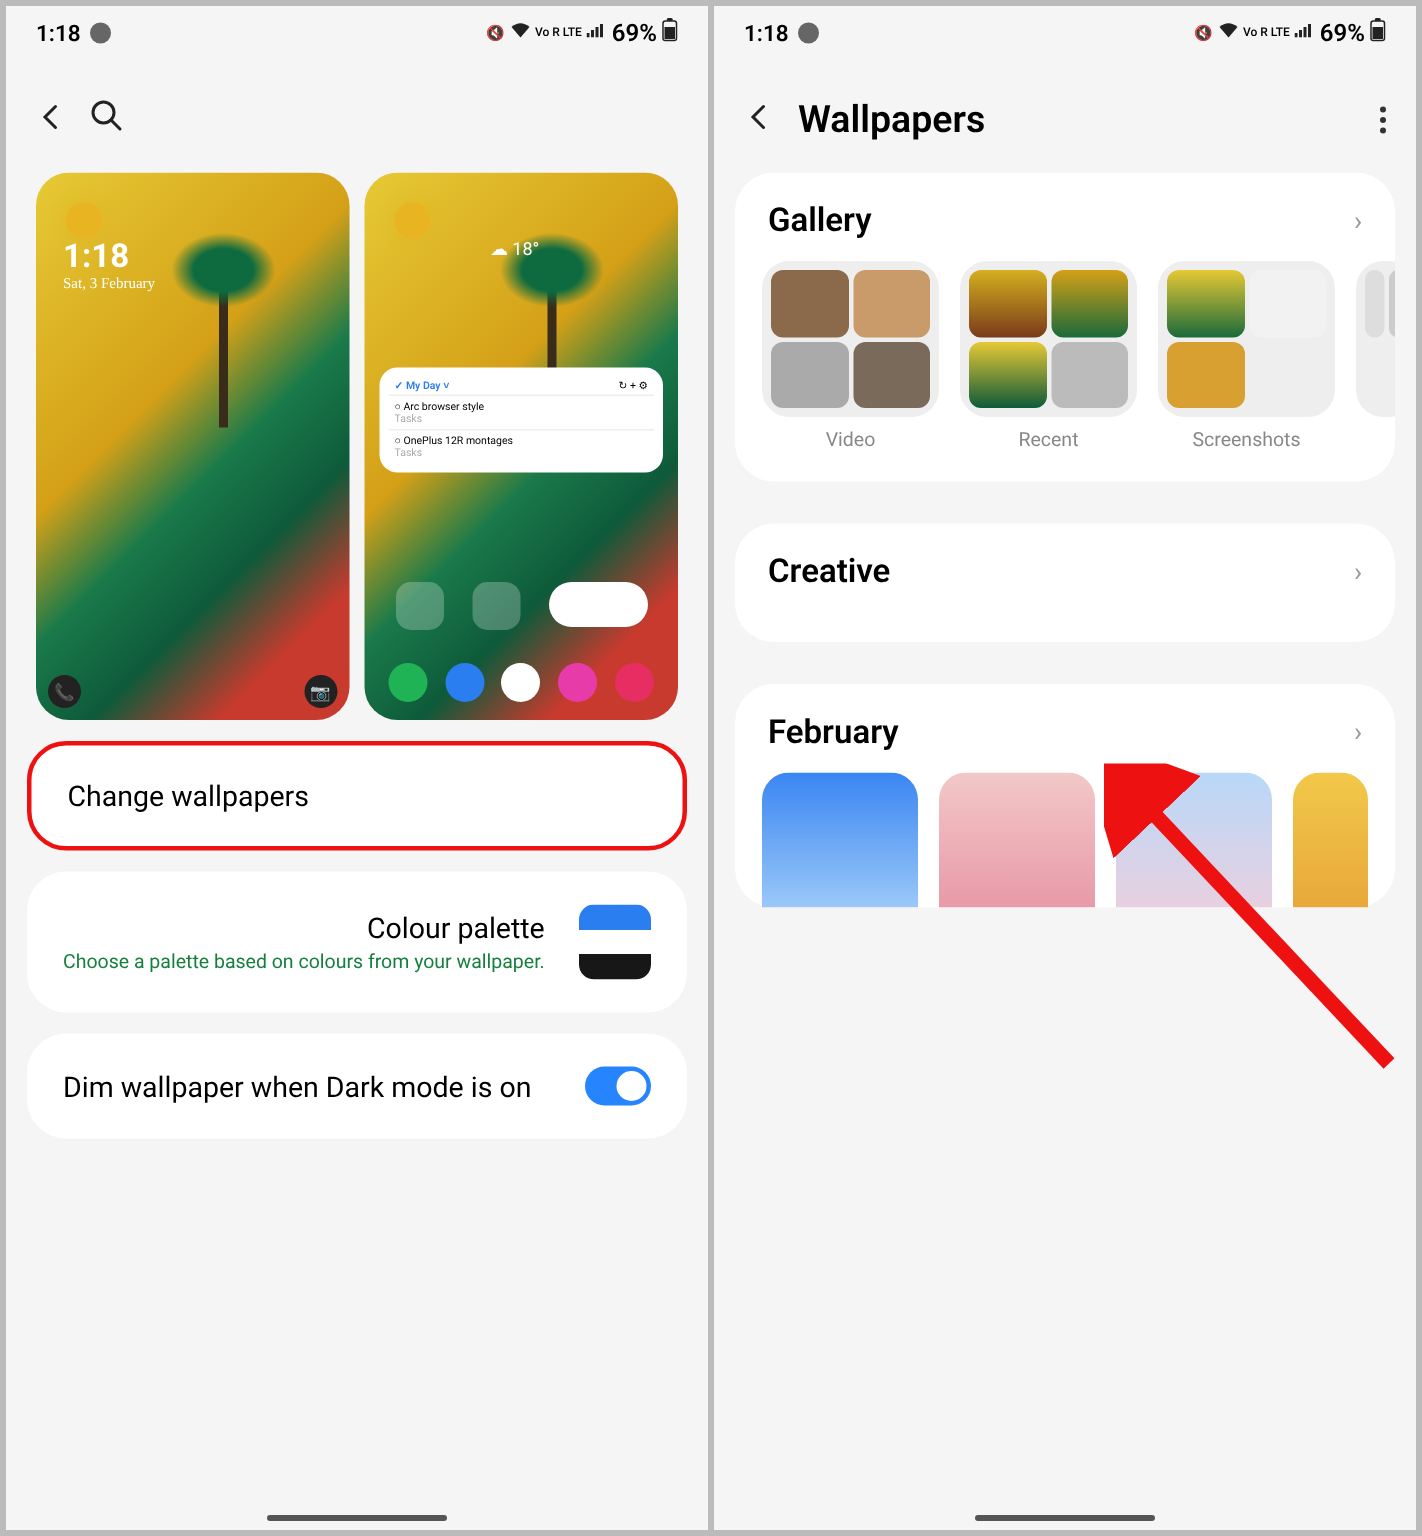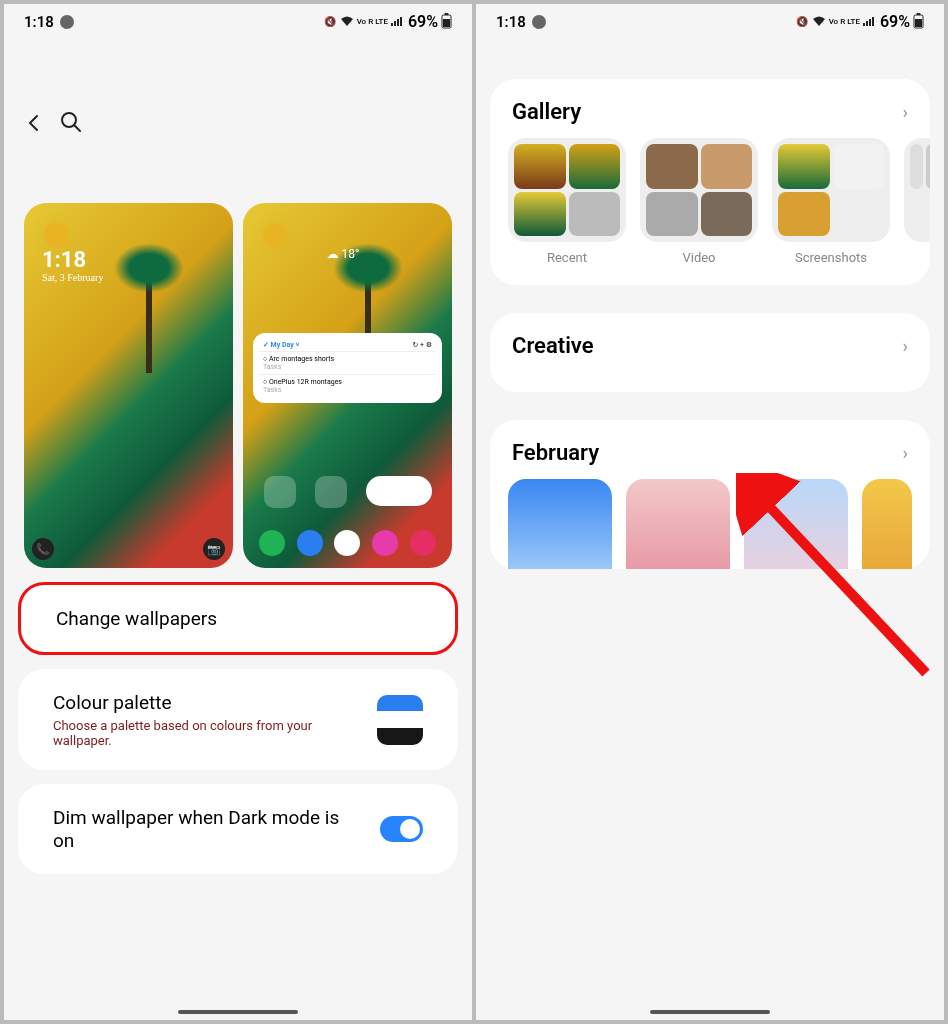--- a/index.html
+++ b/index.html
@@ -13,21 +13,20 @@
   height: 1024px;
 }
 .phone {
   flex: 1;
   background: #f5f5f6;
   border-radius: 0;
   display: flex;
   flex-direction: column;
   overflow: hidden;
   position: relative;
-  gap: 44px;
 }
 .status-bar {
   display: flex;
   justify-content: space-between;
   align-items: center;
   padding: 8px 20px 4px;
   font-size: 15px;
   font-weight: 600;
 }
 .status-left { display:flex; align-items:center; gap:6px; }
@@ -73,26 +72,26 @@
 .dock { position:absolute; bottom:12px; left:14px; right:14px; display:flex; gap:8px; justify-content:space-around; }
 .dock .app { width:26px; height:26px; border-radius:50%; }
 .app-row { position:absolute; bottom:60px; left:14px; right:14px; display:flex; gap:6px; justify-content:space-around; }
 .app-row .folder { width:32px; height:32px; border-radius:10px; background:rgba(255,255,255,0.25); }
 .app-row .gbadge { width:66px; height:30px; border-radius:16px; background:#fff; }
 .corner-badge { position:absolute; bottom:8px; background:#222; color:#fff; width:22px; height:22px; border-radius:50%; font-size:11px; display:flex; align-items:center; justify-content:center; }
 .cb-left { left:8px; }
 .cb-right { right:8px; }
 
 .card {
-  background:#fff; border-radius:26px; padding:22px 35px;
+  background:#fff; border-radius:26px; padding:22px 24px;
 }
 .card.highlight { border:3px solid #e11; }
 .card-title { font-size:19px; font-weight:400; }
-.card-sub { font-size:13px; color:#7f1d1d; margin-top:4px; }
-.card-row { display:flex; align-items:center; justify-content:space-between; gap:20px; }
+.card-sub { font-size:13px; color:#15803d; margin-top:4px; }
+.card-row { display:flex; align-items:center; justify-content:space-between; gap:20px;text-align:right; }
 .swatch {
   width:48px; height:50px; border-radius:10px; overflow:hidden;
   display:flex; flex-direction:column;
 }
 .swatch div { flex:1; }
 .toggle {
   width:44px; height:26px; border-radius:13px; background:#2684ff; position:relative;
 }
 .toggle::after { content:""; position:absolute; width:20px; height:20px; background:#fff; border-radius:50%; right:3px; top:3px; }
 
@@ -191,21 +190,21 @@
       </div>
       <div class="preview">
         <div class="sun"></div>
           <div class="palm"></div>
         <div class="home-weather">☁ <span>18°</span></div>
         <div class="home-widget">
           <div class="wtitle">
               <span style="color:#2a7ef0;font-weight:600">✓ <span>My Day</span> ˅</span>
               <span>↻ + ⚙</span>
             </div>
-          <div class="wrow">○ <span>Arc montages shorts</span><br><span style="color:#aaa">Tasks</span></div>
+          <div class="wrow">○ <span>Arc browser style</span><br><span style="color:#aaa">Tasks</span></div>
           <div class="wrow">○ <span>OnePlus 12R montages</span><br><span style="color:#aaa">Tasks</span></div>
         </div>
         <div class="app-row">
           <div class="folder"></div>
             <div class="folder"></div>
             <div class="gbadge"></div>
         </div>
         <div class="dock">
           <div class="app" style="background:#1fb355"></div>
           <div class="app" style="background:#2a7ef0"></div>
@@ -267,49 +266,64 @@
       <span>
         <svg width="11" height="16" viewBox="0 0 11 16">
             <rect x="1" y="2" width="9" height="13" rx="1.5" fill="none" stroke="#222" stroke-width="1"></rect>
             <rect x="2" y="6" width="7" height="8" fill="#222"></rect>
             <rect x="3.5" y="0" width="4" height="2" rx="1" fill="#222"></rect>
           </svg>
       </span>
     </div>
   </div>
 
+  <div class="header">
+    <span class="back-icon">
+      <svg width="20" height="20" viewBox="0 0 20 20">
+          <path d="M13 3 L6 10 L13 17" stroke="#222" stroke-width="2" fill="none" stroke-linecap="round"></path>
+        </svg>
+    </span>
+    <span class="header-title">Wallpapers</span>
+    <span class="more-icon">
+      <span class="more-dots">
+          <span></span>
+          <span></span>
+          <span></span>
+        </span>
+    </span>
+  </div>
 
   <div class="content" style="padding:0 14px 0 14px">
 
     <div class="section">
       <div class="section-header">
         <span class="section-title">Gallery</span>
         <span class="chev">›</span>
       </div>
       <div class="thumbs-row partial">
+        <div class="thumb-col">
+          <div class="thumb-grid">
+            <div style="background:#8a6a4a"></div>
+            <div style="background:#c99a6a"></div>
+            <div style="background:#aaa"></div>
+            <div style="background:#7a6a5a"></div>
+          </div>
+          <div class="thumb-label">Video</div>
+        </div>
         <div class="thumb-col">
           <div class="thumb-grid">
             <div style="background:linear-gradient(#d4b020,#7a3a1a)"></div>
             <div style="background:linear-gradient(#d4a017,#1a6a3a)"></div>
             <div style="background:linear-gradient(#e6c935,#0e5a3a)"></div>
             <div style="background:#bbb"></div>
           </div>
           <div class="thumb-label">Recent</div>
         </div>
         <div class="thumb-col">
           <div class="thumb-grid">
-            <div style="background:#8a6a4a"></div>
-            <div style="background:#c99a6a"></div>
-            <div style="background:#aaa"></div>
-            <div style="background:#7a6a5a"></div>
-          </div>
-          <div class="thumb-label">Video</div>
-        </div>
-        <div class="thumb-col">
-          <div class="thumb-grid">
             <div style="background:linear-gradient(#e6c935,#1a6a3a)"></div>
             <div style="background:#f2f2f2"></div>
             <div style="background:#d8a030"></div>
             <div style="background:#eee"></div>
           </div>
           <div class="thumb-label">Screenshots</div>
         </div>
         <div class="thumb-col">
           <div class="thumb-grid last">
             <div style="background:#ddd"></div>

